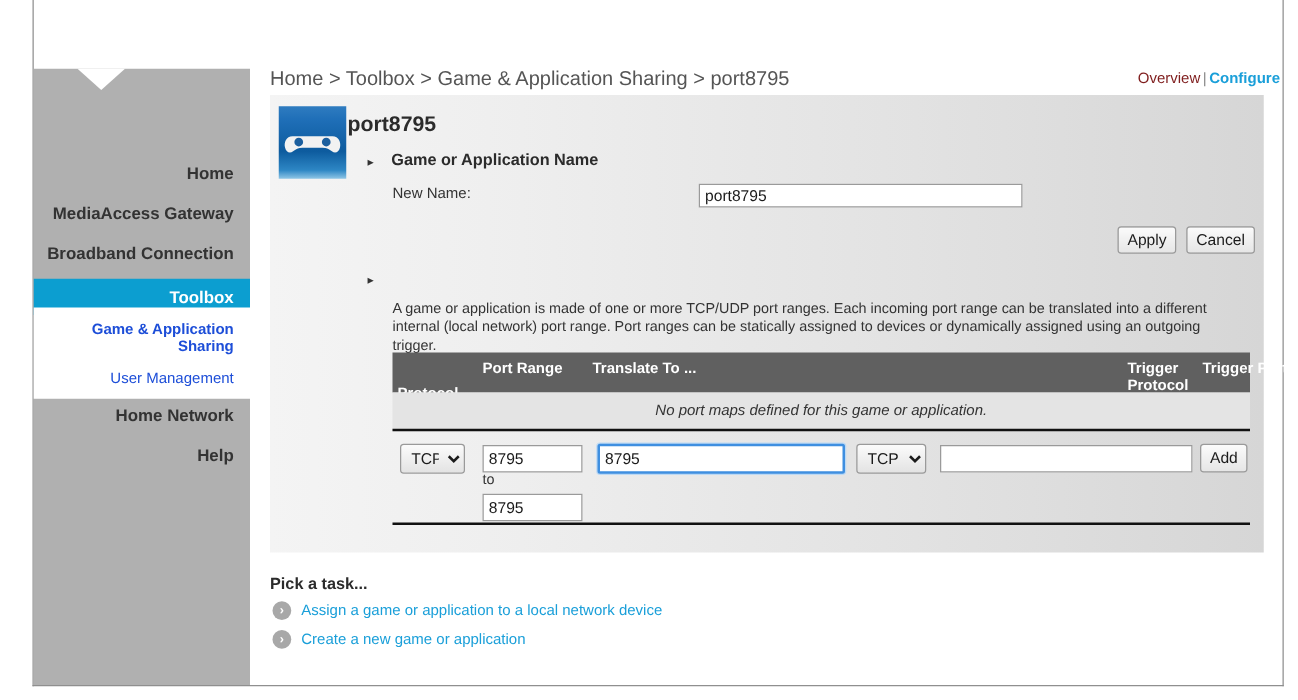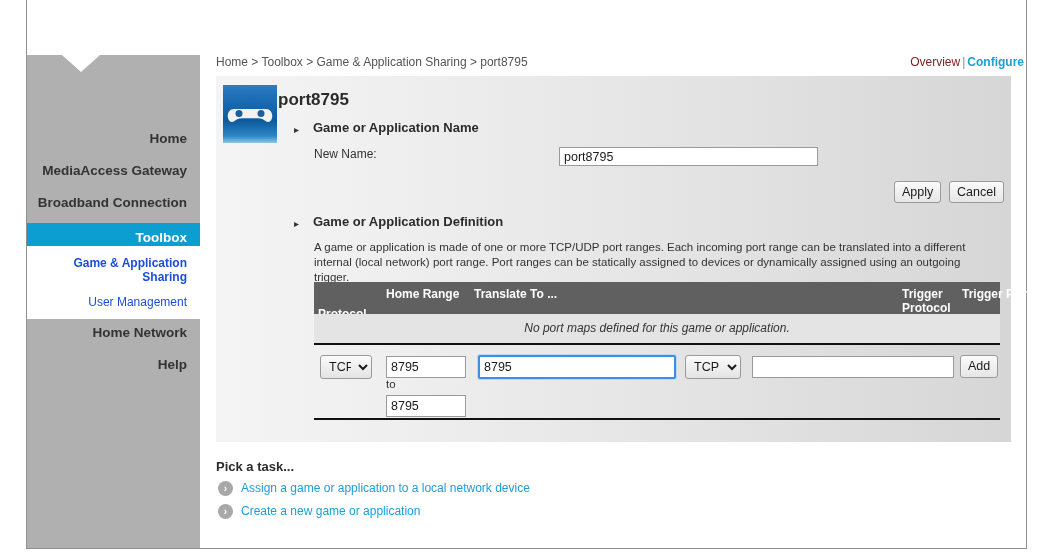--- a/index.html
+++ b/index.html
@@ -104,21 +104,21 @@
   #sub-user {
     top: 49px;
     font-weight: normal;
   }
 
   
   #breadcrumb {
     position: absolute;
     left: 216px;
     top: 55px;
-    font-size: 12px;
+    font-size: 16px;
     color: #555555;
   }
   #toplinks {
     position: absolute;
     right: 14px;
     top: 55px;
     font-size: 12px;
     color: #555555;
     text-align: right;
   }
@@ -425,28 +425,27 @@
   <div class="section-arrow" id="sec1-arrow">▸</div>
   <div class="section-head" id="sec1-head">Game or Application Name</div>
 
   <div id="newname-label">New Name:</div>
   <input id="newname-input" type="text" value="port8795" style="">
 
   <button class="btn" id="btn-apply">Apply</button>
   <button class="btn" id="btn-cancel">Cancel</button>
 
   <div class="section-arrow" id="sec2-arrow">▸</div>
-  <div class="section-head" id="sec2-head">Game or Application Definition</div>
   <div id="definition-text">A game or application is made of one or more TCP/UDP port ranges. Each incoming port range can be translated into a different internal (local network) port range. Port ranges can be statically assigned to devices or dynamically assigned using an outgoing trigger.</div>
 
   <div id="port-table">
 
     <div id="table-head">
       <div class="th" id="th-protocol">Protocol</div>
-      <div class="th" id="th-portrange">Home Range</div>
+      <div class="th" id="th-portrange">Port Range</div>
       <div class="th" id="th-translate">Translate To ...</div>
       <div class="th" id="th-trigproto">Trigger Protocol</div>
       <div class="th" id="th-trigport">Trigger Port</div>
     </div>
 
     <div id="table-empty">No port maps defined for this game or application.</div>
 
     <div id="table-form">
       <select class="sel" id="sel-protocol">
         <option>TCP</option>

